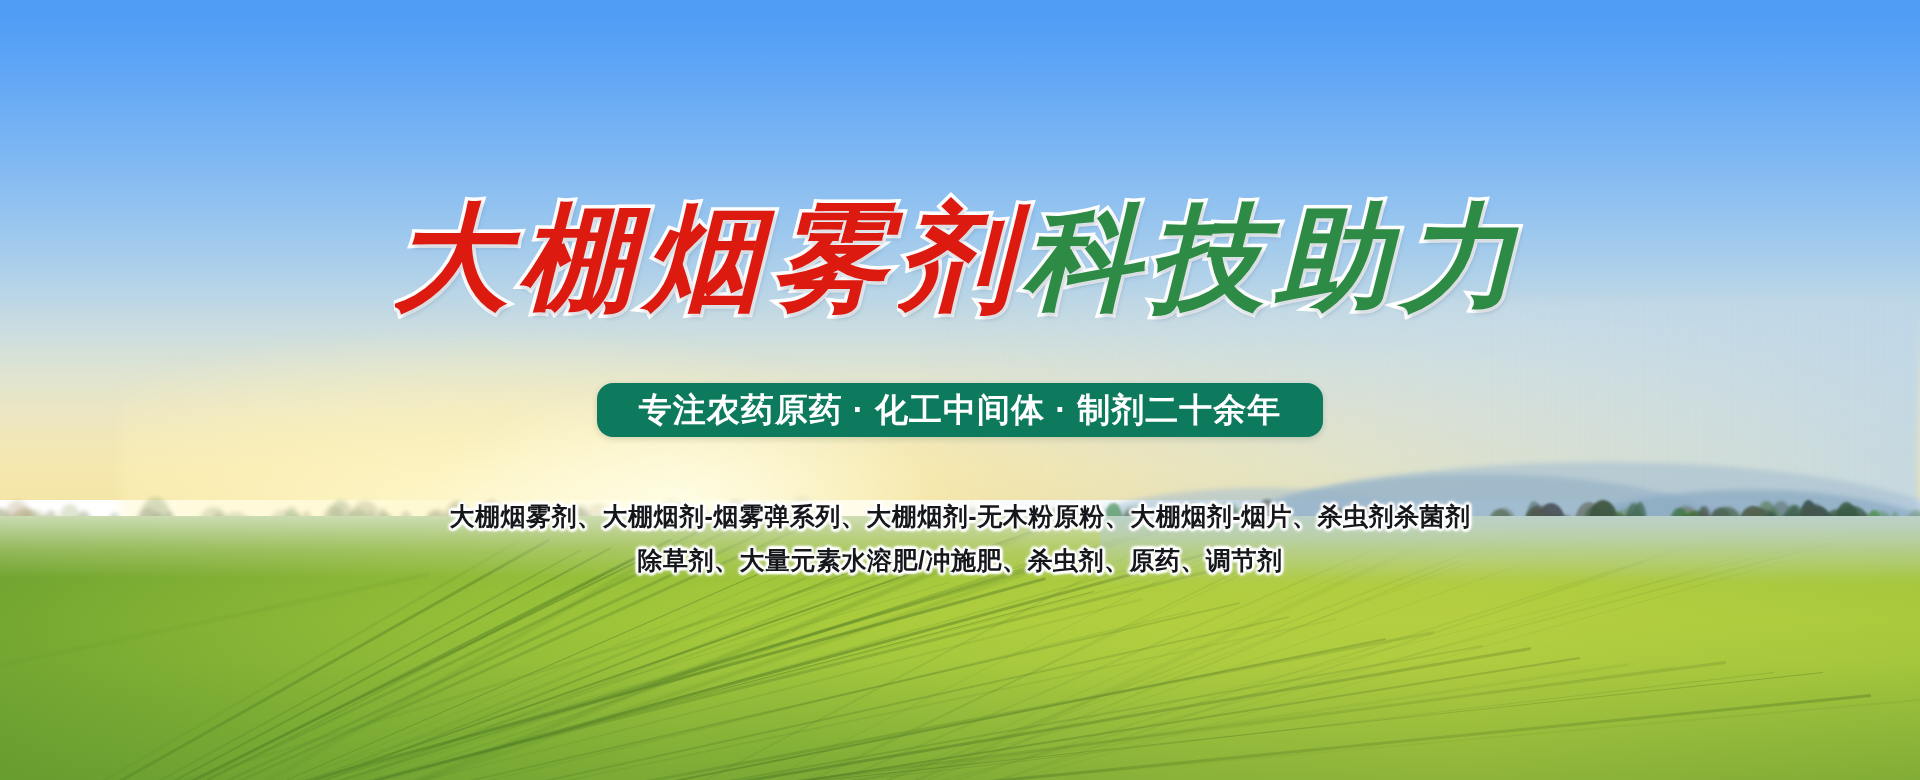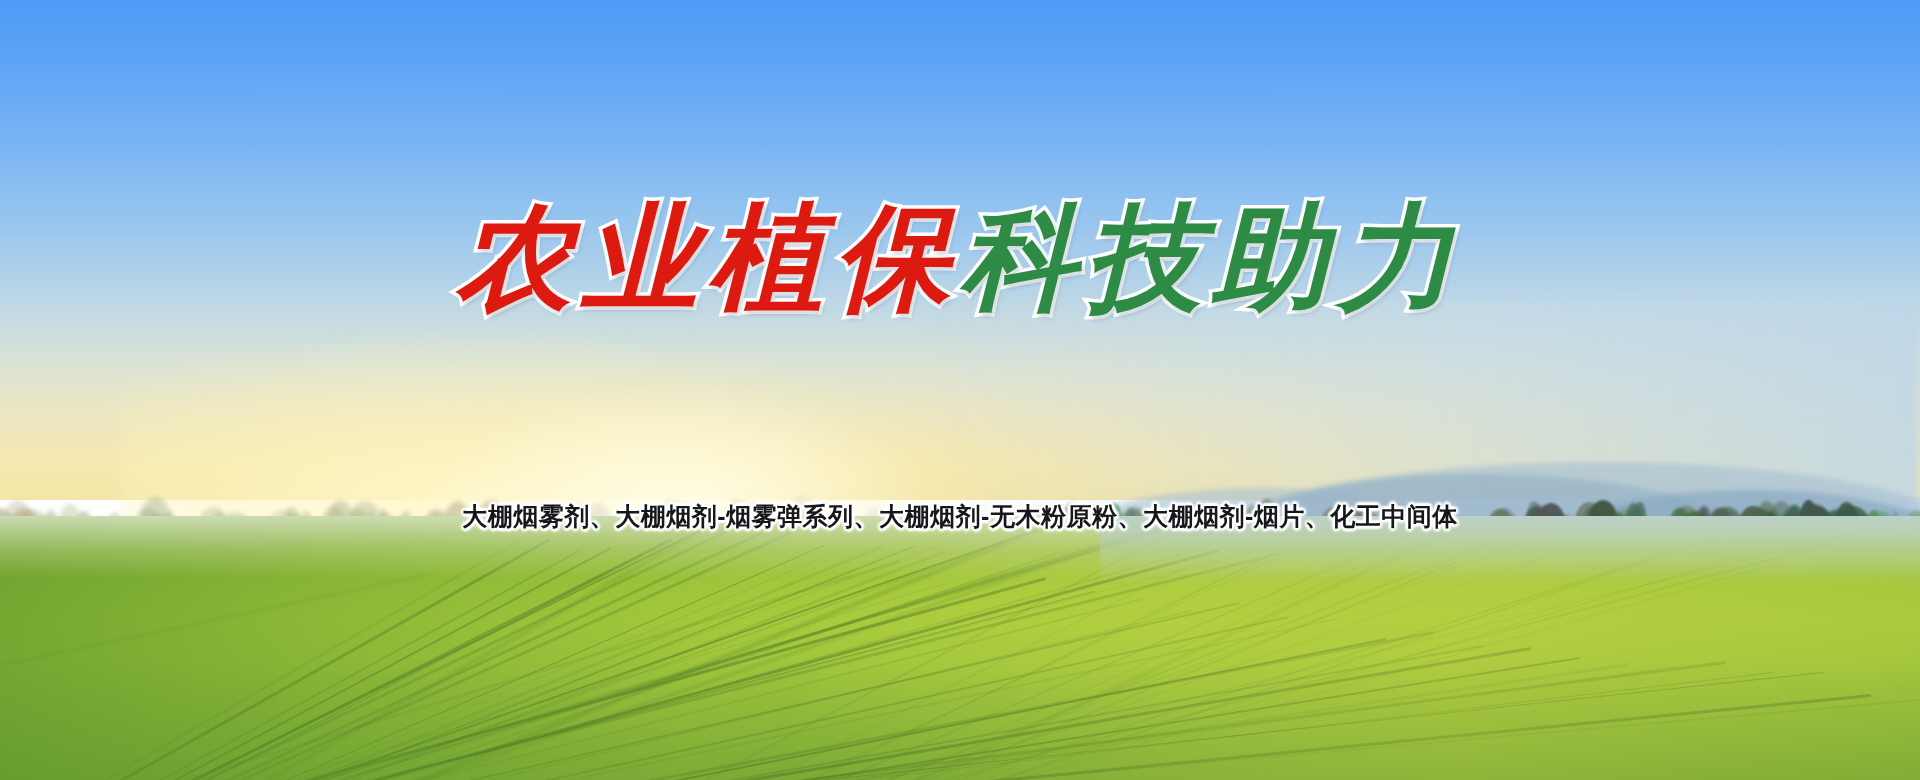--- a/index.html
+++ b/index.html
@@ -583,21 +583,25 @@
       <div class="seam" style="left: 1480px; top: 4px; width: 900px; height: 4px; transform: rotate(155deg); opacity: 0.35;"></div>
       <div class="seam" style="left: 430px; top: 60px; width: 700px; height: 3.5px; transform: rotate(168deg); opacity: 0.3;"></div>
     </div>
   <div class="field-left"></div>
   <div class="field-bright"></div>
   <div class="field-haze"></div>
   <div class="field-haze-r"></div>
   <div class="field-vig"></div>
 
   <div class="headline">
-    <span class="red">农业植保</span><span class="grn">科技助力</span>
+    <span class="red">大棚烟雾剂</span><span class="grn">科技助力</span>
   </div>
 
+  <div class="pill-wrap">
+    <span class="pill">专注农药原药 · 化工中间体 · 制剂二十余年</span>
+  </div>
 
   <div class="sublines">
-    <div>大棚烟雾剂、大棚烟剂-烟雾弹系列、大棚烟剂-无木粉原粉、大棚烟剂-烟片、化工中间体</div>
+    <div>大棚烟雾剂、大棚烟剂-烟雾弹系列、大棚烟剂-无木粉原粉、大棚烟剂-烟片、杀虫剂杀菌剂</div>
+    <div>除草剂、大量元素水溶肥/冲施肥、杀虫剂、原药、调节剂</div>
   </div>
 
 </div>
 
 </body></html>

